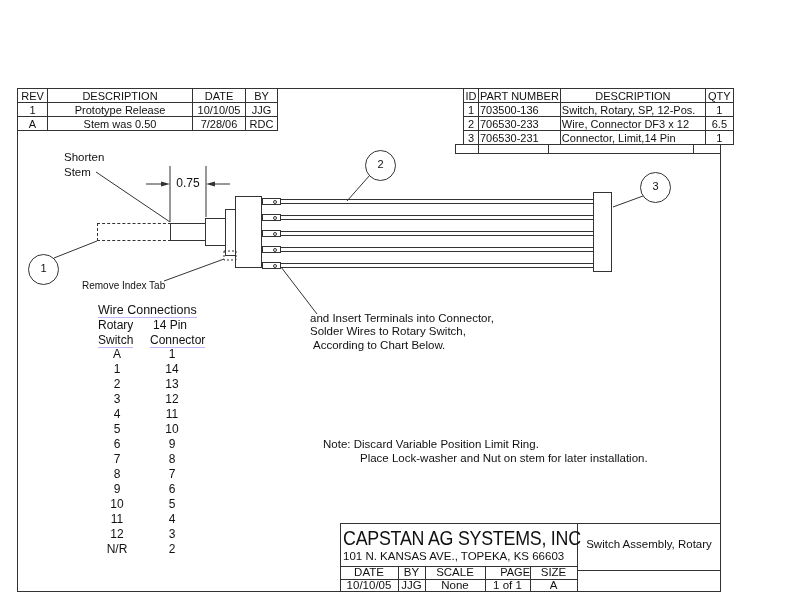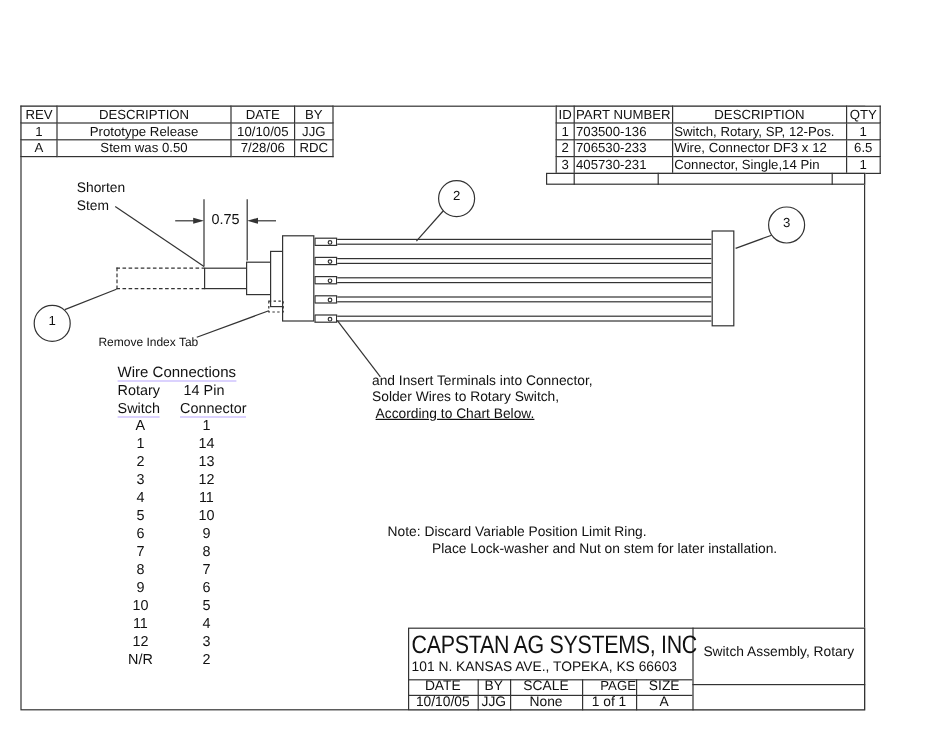--- a/index.html
+++ b/index.html
@@ -85,22 +85,22 @@
       <td>1</td>
     </tr>
     <tr>
       <td>2</td>
       <td class="al">706530-233</td>
       <td class="al">Wire, Connector DF3 x 12</td>
       <td>6.5</td>
     </tr>
     <tr>
       <td>3</td>
-      <td class="al">405730-231</td>
-      <td class="al">Connector, Single,14 Pin</td>
+      <td class="al">706530-231</td>
+      <td class="al">Connector, Limit,14 Pin</td>
       <td>1</td>
     </tr>
   </tbody>
     </table>
 
   <div class="rect" style="left:455px;top:144px;width:266px;height:10px;"></div>
   <div class="vline" style="left:478px;top:144px;height:10px;"></div>
   <div class="vline" style="left:548px;top:144px;height:10px;"></div>
   <div class="vline" style="left:693px;top:144px;height:10px;"></div>
 
@@ -161,21 +161,21 @@
   <div class="txt" style="left:64px;top:150px;font-size:11.5px;line-height:15px;">
     <div>Shorten</div>
     <div>Stem</div>
   </div>
   <div class="txt" style="left:172px;top:176px;width:32px;text-align:center;font-size:12px;">0.75</div>
   <div class="txt" style="left:82px;top:280px;font-size:10px;">Remove Index Tab</div>
 
   <div class="txt" style="left:310px;top:312px;font-size:11.5px;line-height:13.4px;">
     <div>and Insert Terminals into Connector,</div>
     <div>Solder Wires to Rotary Switch,</div>
-    <div style="padding-left:3px;text-decoration:underline;">According to Chart Below.</div>
+    <div style="padding-left:3px;">According to Chart Below.</div>
   </div>
 
   <div class="txt" style="left:98px;top:303px;font-size:12.5px;">
     <span class="ul">Wire Connections</span>
   </div>
   <div class="txt" style="left:98px;top:318px;font-size:12px;">Rotary</div>
   <div class="txt" style="left:153px;top:318px;font-size:12px;">14 Pin</div>
   <div class="txt" style="left:98px;top:333px;font-size:12px;">
     <span class="ul">Switch</span>
   </div>

